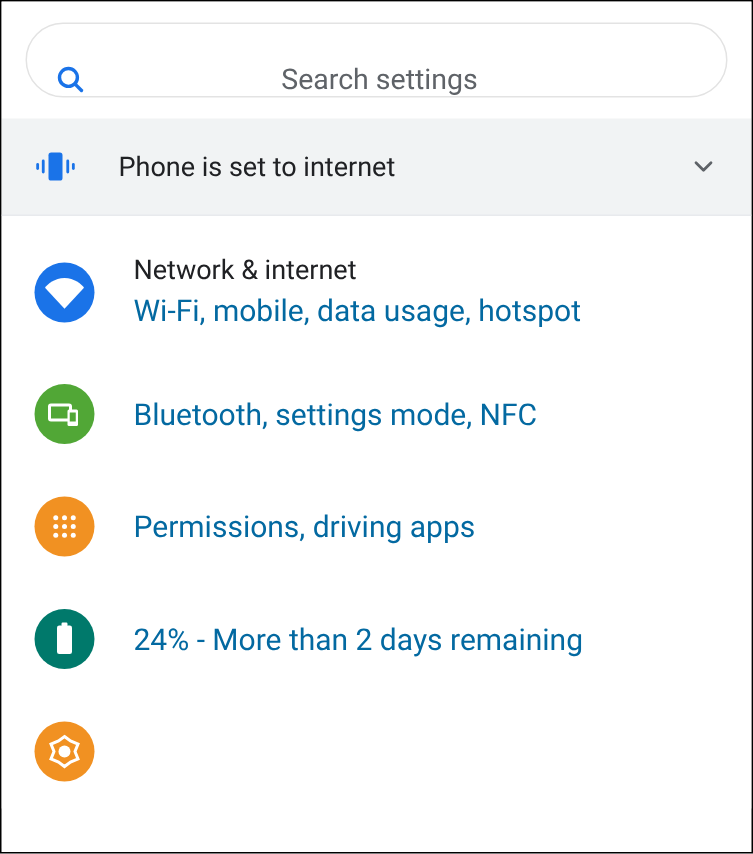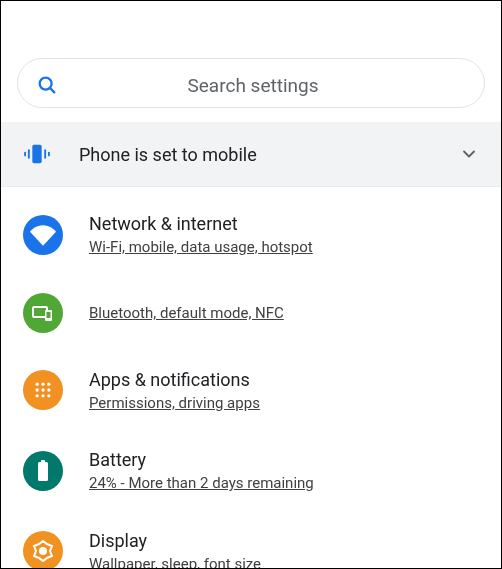--- a/index.html
+++ b/index.html
@@ -10,27 +10,26 @@
     height: 569px;
     overflow: hidden;
     border: 1px solid #000;
   }
   .search-container {
     padding: 14px 16px 14px 16px;
     background: #fff;
   }
   .search-bar {
     display: flex;
-    align-items: flex-start;
+    align-items: flex-end;
     height: 50px;
     border: 1px solid #e3e3e3;
     border-radius: 25px;
-    padding: 15px 18px;
+    padding: 0 18px;
     background: #fff;
-    margin-top: 43px;
   }
   .search-bar .icon {
     color: #1a73e8;
     margin-right: 12px;
     display: flex;
     align-items: center;
   }
   .search-bar .placeholder {
     flex: 1;
     text-align: center;
@@ -77,25 +76,24 @@
     justify-content: center;
     margin-right: 26px;
     flex-shrink: 0;
   }
   .item-text .title {
     font-size: 18px;
     color: #202124;
     line-height: 1.35;
   }
   .item-text .subtitle {
-    font-size: 15px;
-    color: #404040;
+    font-size: 20px;
+    color: #0369a1;
     line-height: 1.35;
     margin-top: 1px;
-    text-decoration: underline;
   }
   .c-blue { background: #1a73e8; }
   .c-green { background: #51a736; }
   .c-orange { background: #f19122; }
   .c-teal { background: #00796b; }
   svg { display: block; }
 </style>
 </head>
 <body>
 
@@ -114,21 +112,21 @@
 <div class="banner">
   <span class="vibrate-icon">
     <svg width="28" height="28" viewBox="0 0 24 24" fill="#1a73e8">
       <rect x="8" y="4" width="8" height="16" rx="1.5"></rect>
       <rect x="4.2" y="8" width="1.6" height="8" rx="0.8"></rect>
       <rect x="1" y="10" width="1.6" height="4" rx="0.8"></rect>
       <rect x="18.2" y="8" width="1.6" height="8" rx="0.8"></rect>
       <rect x="21.4" y="10" width="1.6" height="4" rx="0.8"></rect>
     </svg>
   </span>
-  <span class="banner-text">Phone is set to mobile</span>
+  <span class="banner-text">Phone is set to internet</span>
   <span class="chevron">
     <svg width="20" height="20" viewBox="0 0 24 24" fill="none" stroke="#5f6368" stroke-width="2.2" stroke-linecap="round" stroke-linejoin="round">
       <polyline points="6 9 12 15 18 9"></polyline>
     </svg>
   </span>
 </div>
 
 <div class="list">
 
   <div class="item">
@@ -145,63 +143,57 @@
 
   <div class="item">
     <div class="icon-circle c-green">
       <svg width="24" height="24" viewBox="0 0 24 24" fill="#fff">
         <rect x="2" y="6" width="14" height="10" rx="1" fill="none" stroke="#fff" stroke-width="2"></rect>
         <rect x="14" y="9" width="7" height="11" rx="1" fill="#fff"></rect>
         <rect x="15.5" y="11" width="4" height="6" fill="#51a736"></rect>
       </svg>
     </div>
     <div class="item-text">
-      <div class="subtitle">Bluetooth, default mode, NFC</div>
+      <div class="subtitle">Bluetooth, settings mode, NFC</div>
     </div>
   </div>
 
   <div class="item">
     <div class="icon-circle c-orange">
       <svg width="20" height="20" viewBox="0 0 24 24" fill="#fff">
         <circle cx="5" cy="5" r="2"></circle>
           <circle cx="12" cy="5" r="2"></circle>
           <circle cx="19" cy="5" r="2"></circle>
         <circle cx="5" cy="12" r="2"></circle>
           <circle cx="12" cy="12" r="2"></circle>
           <circle cx="19" cy="12" r="2"></circle>
         <circle cx="5" cy="19" r="2"></circle>
           <circle cx="12" cy="19" r="2"></circle>
           <circle cx="19" cy="19" r="2"></circle>
       </svg>
     </div>
     <div class="item-text">
-      <div class="title">Apps &amp; notifications</div>
       <div class="subtitle">Permissions, driving apps</div>
     </div>
   </div>
 
   <div class="item">
     <div class="icon-circle c-teal">
       <svg width="14" height="24" viewBox="0 0 14 24" fill="#fff">
         <rect x="5" y="1" width="4" height="2.5" rx="0.8"></rect>
         <rect x="2" y="3" width="10" height="19" rx="1.5"></rect>
       </svg>
     </div>
     <div class="item-text">
-      <div class="title">Battery</div>
       <div class="subtitle">24% - More than 2 days remaining</div>
     </div>
   </div>
 
   <div class="item">
     <div class="icon-circle c-orange">
       <svg width="24" height="24" viewBox="0 0 24 24" fill="none" stroke="#fff" stroke-width="2">
         <polygon points="12,2 16,5 21,7 19,12 21,17 16,19 12,22 8,19 3,17 5,12 3,7 8,5" fill="none"></polygon>
         <circle cx="12" cy="12" r="4" fill="#fff" stroke="none"></circle>
       </svg>
     </div>
-    <div class="item-text">
-      <div class="title">Display</div>
-      <div class="subtitle">Wallpaper, sleep, font size</div>
-    </div>
   </div>
 
 </div>
 
 </body></html>

